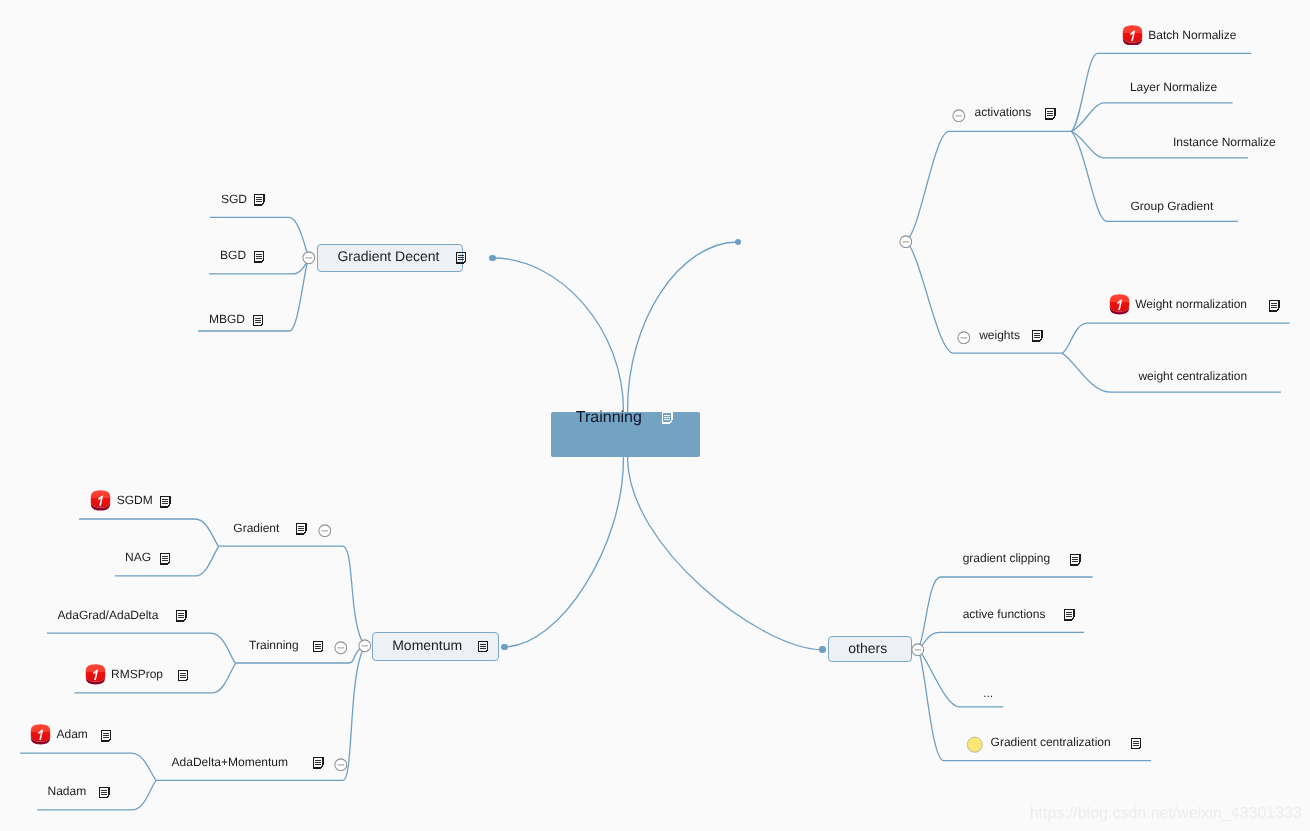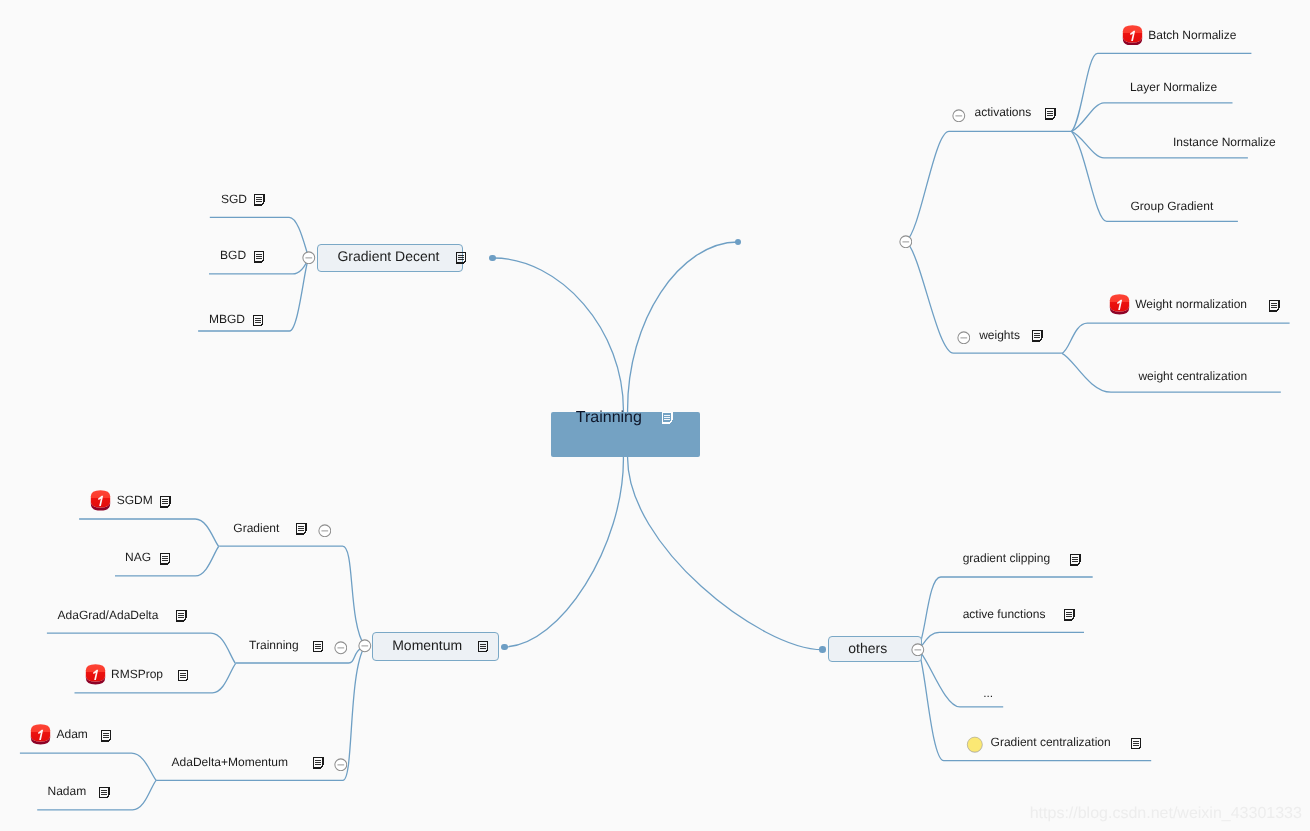--- a/index.html
+++ b/index.html
@@ -329,21 +329,21 @@
       </svg>
     </div>
 <div class="node leaf" style="left:47.5px;top:784.1px">
       <span class="lbl">Nadam</span>
       <span class="sp" style="width:12.8px"></span>
       <svg class="note" shape-rendering="crispEdges" width="10.6" height="11.6" viewBox="0 0 21 23">
         <path d="M1.2 1.2 H19.8 V16.2 L14.6 21.8 H1.2 Z" fill="none" stroke="#1a1a1a" stroke-width="2.3"></path>
         <path d="M4.6 7.6 H16.4 M4.6 11.6 H16.4 M4.6 15.6 H16.4" stroke="#1a1a1a" stroke-width="1.8"></path>
       </svg>
     </div>
-<div class="node boxnode" style="left:827.9px;top:636.3px;width:94px;height:25.4px;font-size:14px;justify-content:flex-start;padding-left:19.4px">
+<div class="node boxnode" style="left:827.9px;top:636.3px;width:84px;height:25.4px;font-size:14px;justify-content:flex-start;padding-left:19.4px">
       <span class="lbl">others</span>
     </div>
 <div class="node icnwrap" style="left:911.2px;top:642.6px">
       <svg class="minus" width="13.6" height="13.6" viewBox="0 0 14 14">
         <circle cx="7" cy="7" r="6.1" fill="#ffffff" stroke="#8e8e8e" stroke-width="1.05"></circle>
         <rect x="3.55" y="6.2" width="6.9" height="1.65" fill="#bfbfbf"></rect>
       </svg>
     </div>
 <div class="dot" style="left:819.3px;top:646.4px;width:6.6px;height:6.6px"></div>
 <div class="node leaf" style="left:962.7px;top:551.3px">

